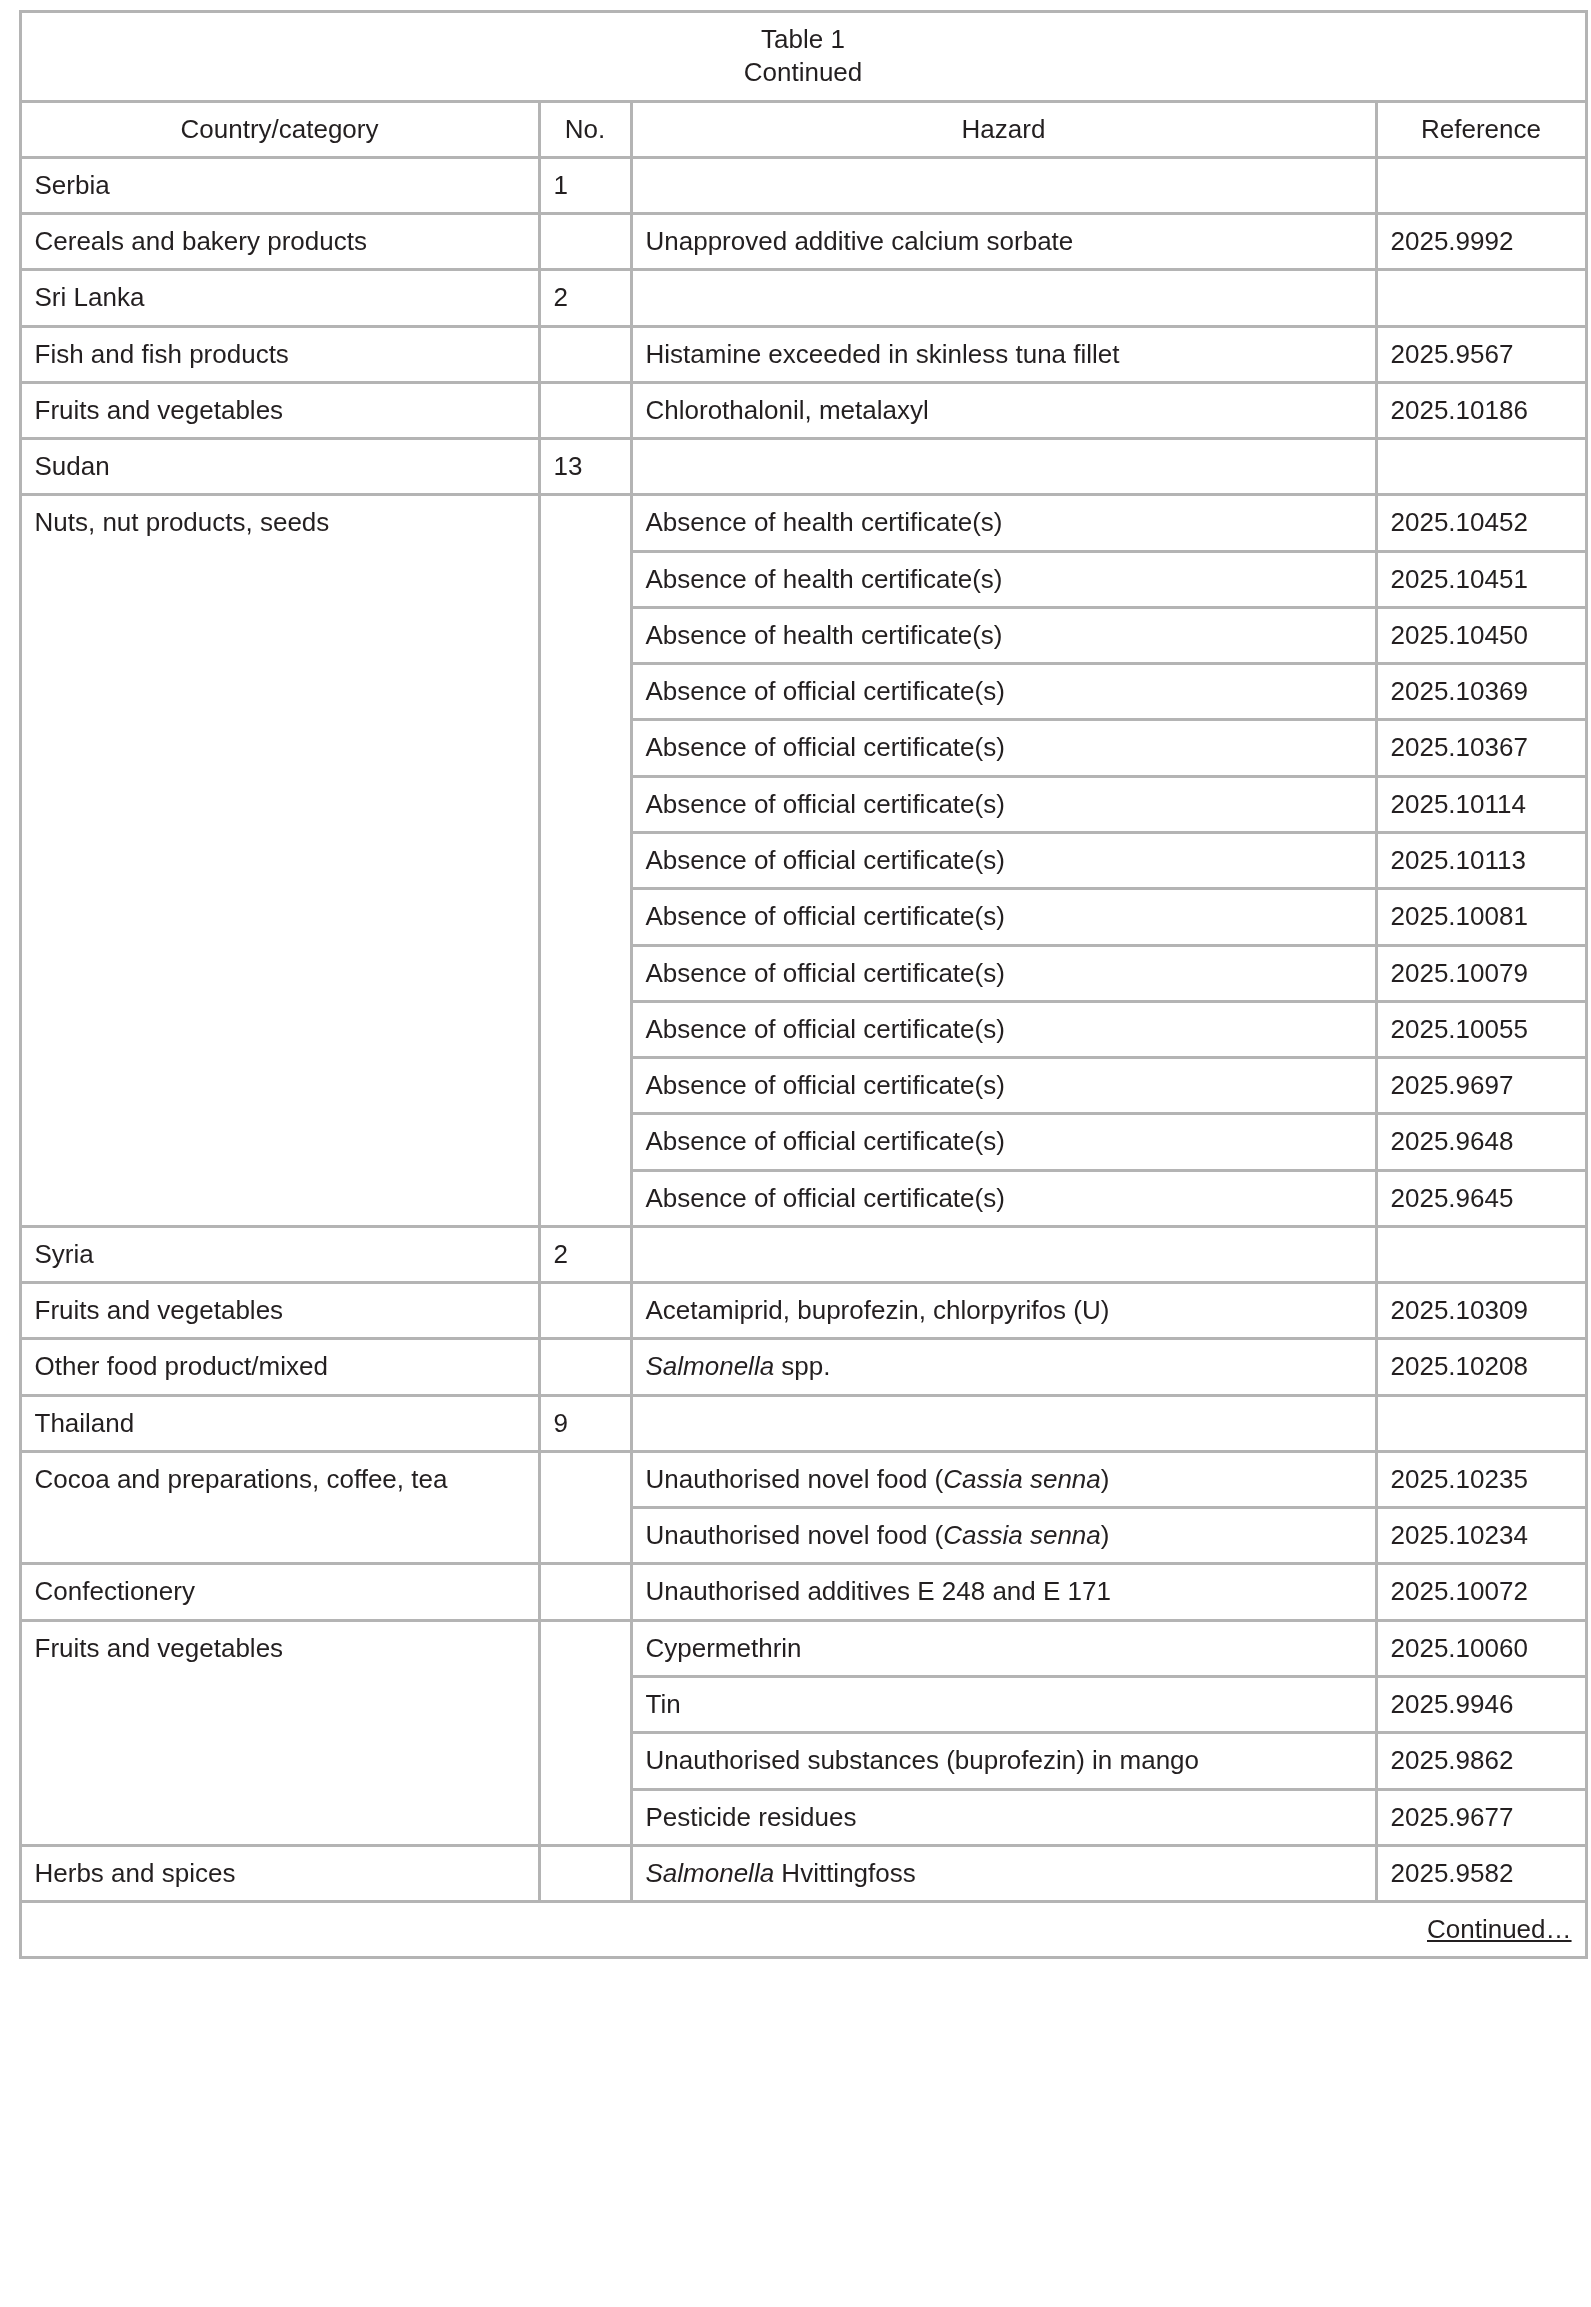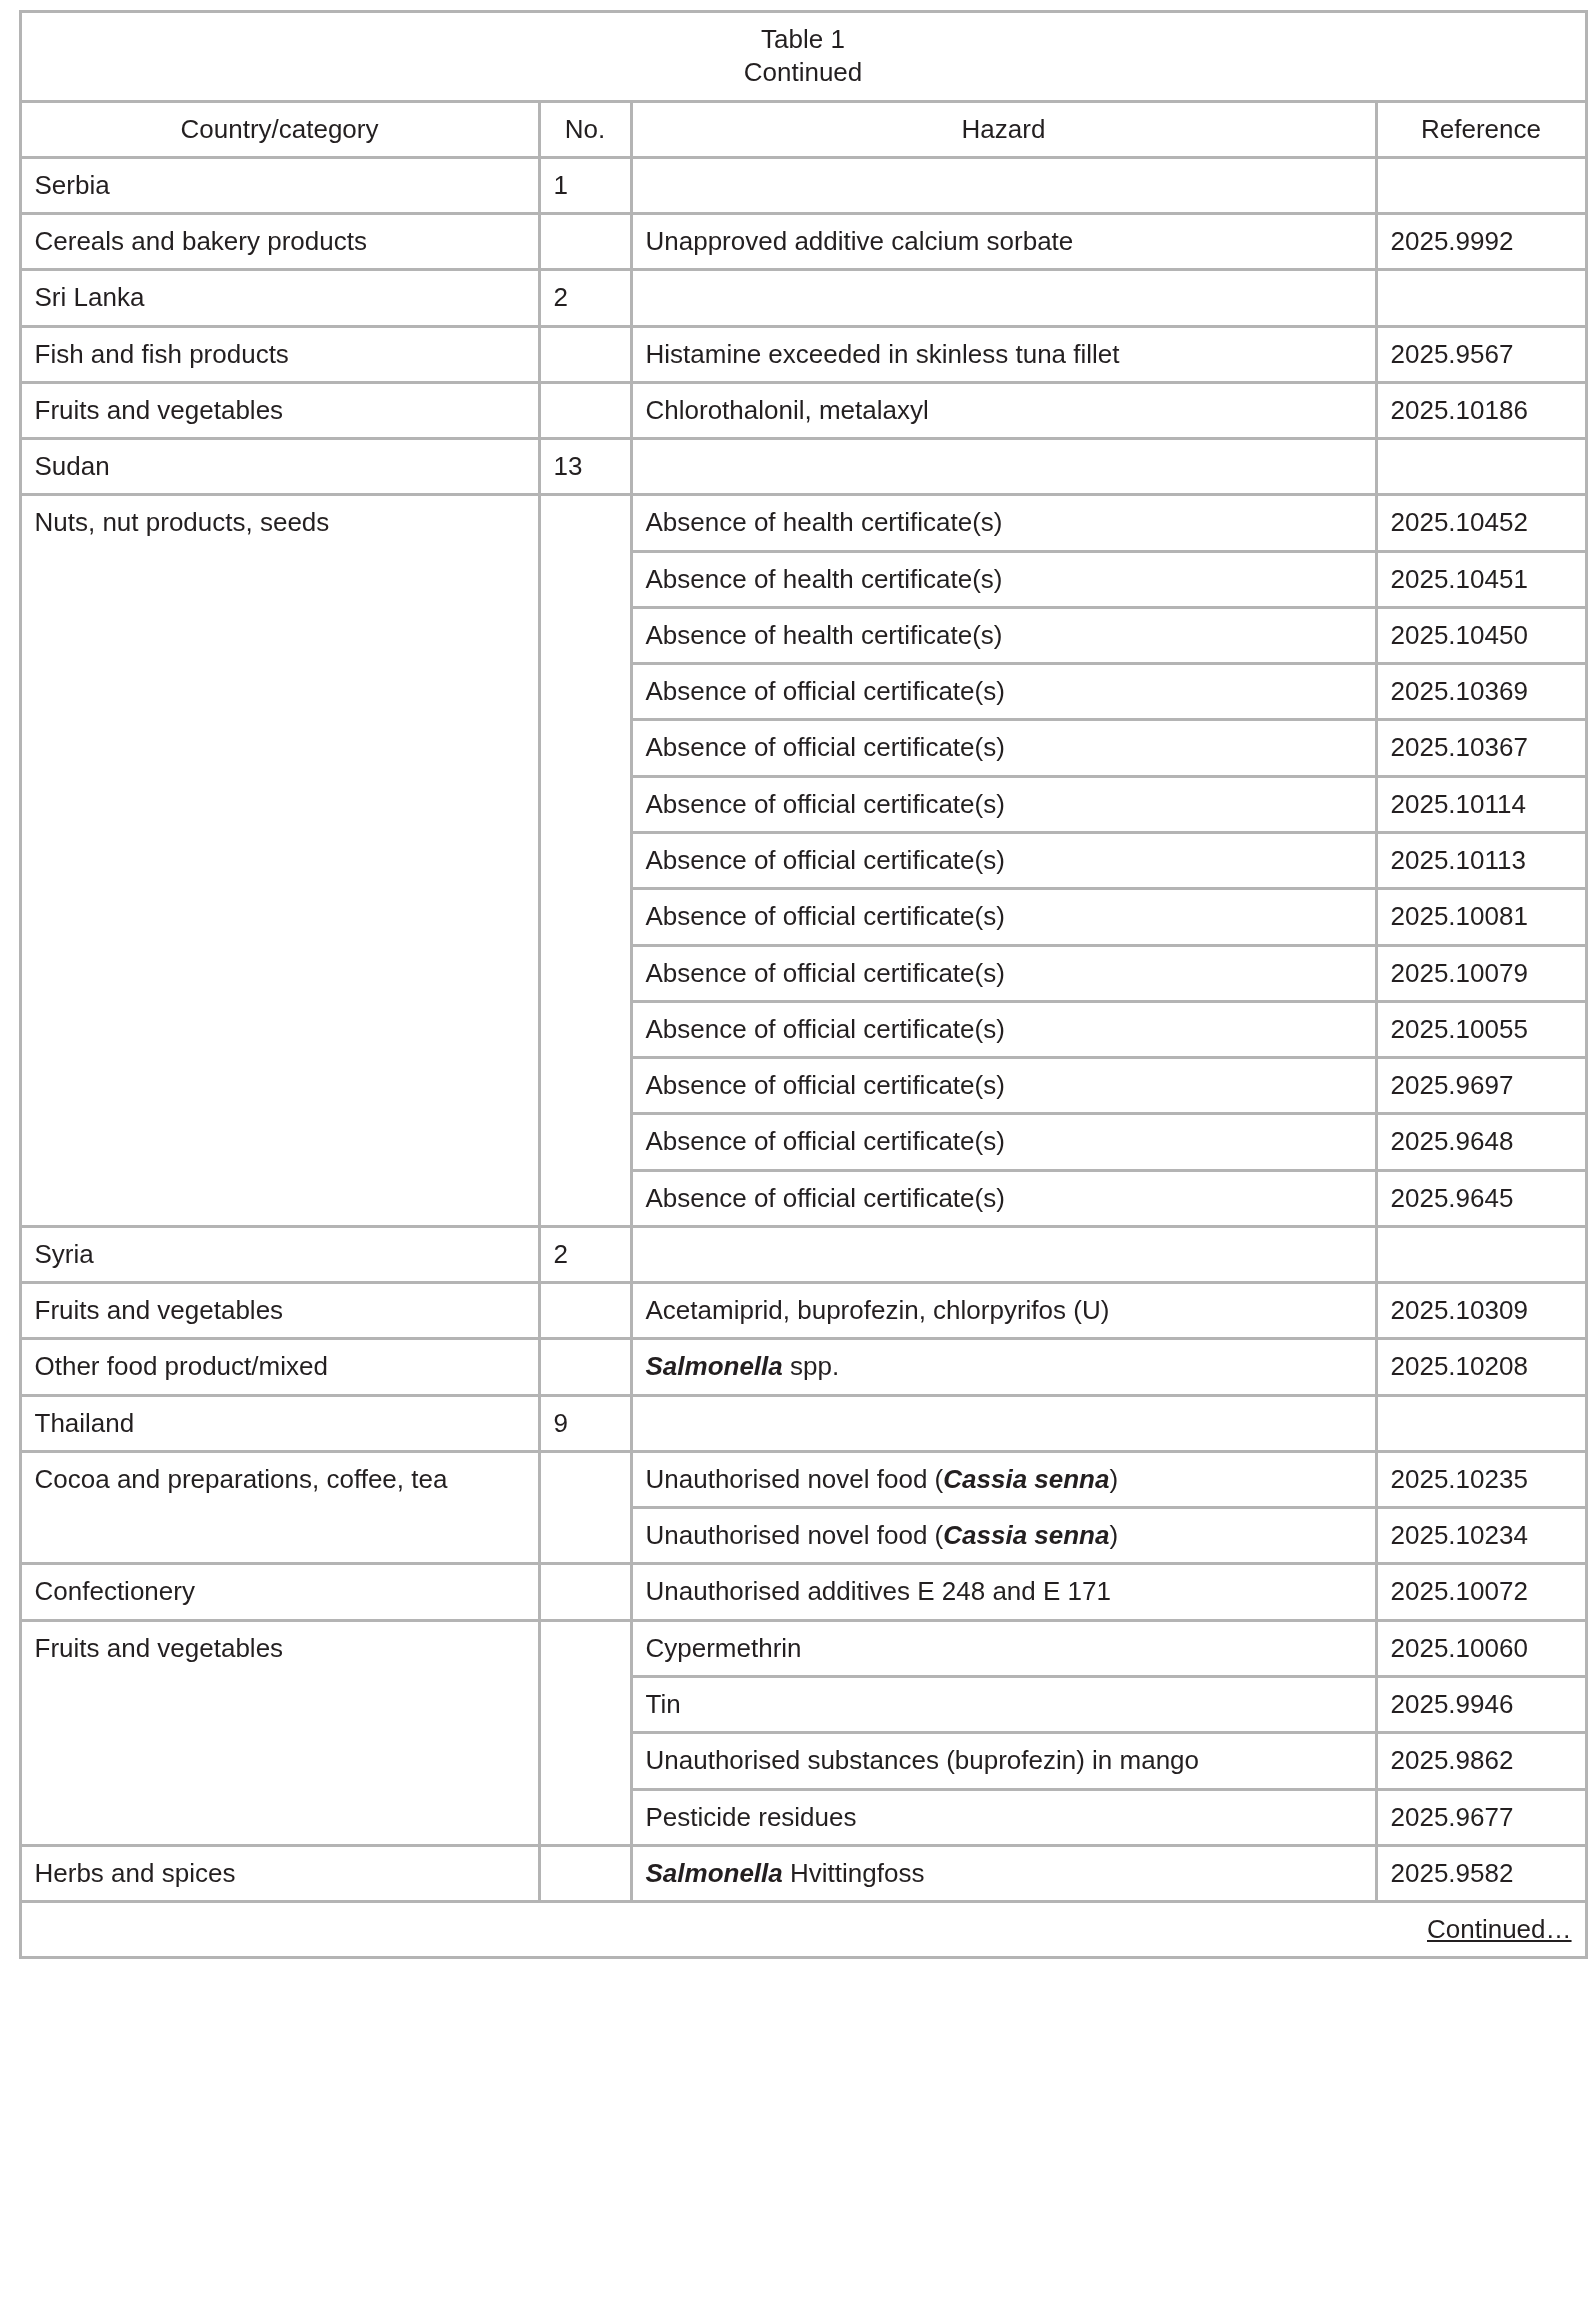--- a/index.html
+++ b/index.html
@@ -86,21 +86,21 @@
     font-size: 25px;
     padding: 10px 13px 18.5px 13px;
     margin-left: 7px;
   }
   td.cat-span {
     font-size: 25px;
     padding: 10px 13px;
     vertical-align: top;
   }
   td.no-span { padding: 0; }
-  i { font-style: italic; font-weight: bold; }
+  i { font-style: italic; }
   
   td.footer {
     background: #ffffff;
     text-align: right;
     color: #8a8a8a;
     font-size: 24px;
     padding: 15.7px 15.7px 26px 13px;
     text-decoration: underline;
   }
 </style>

